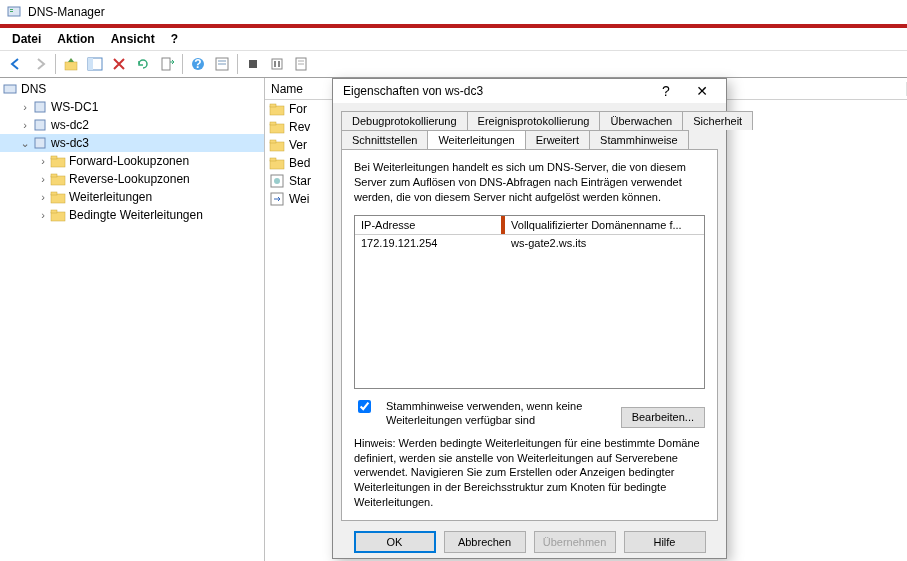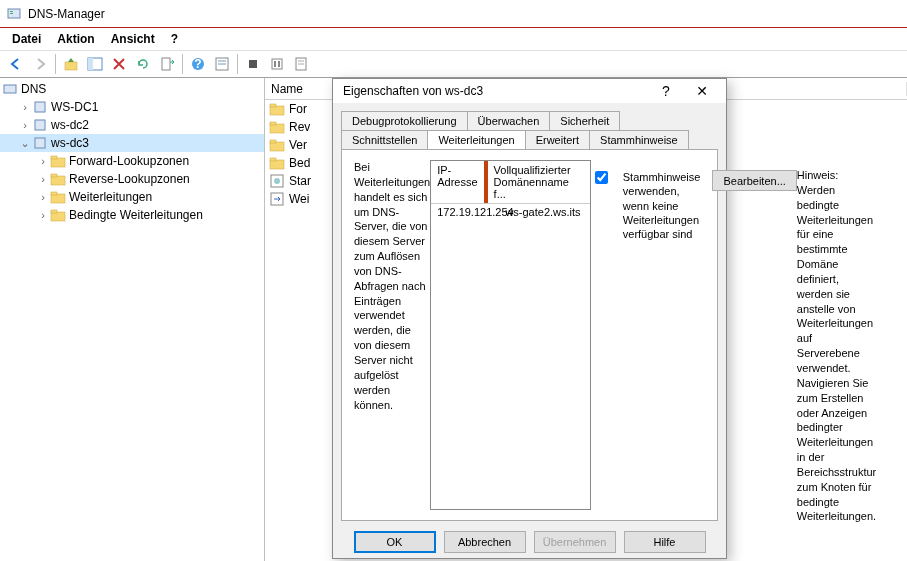--- a/index.html
+++ b/index.html
@@ -1,19 +1,19 @@
 <!DOCTYPE html>
 <html><head>
 <meta charset="utf-8">
 <style>
 * { box-sizing: border-box; font-family: "Segoe UI", Tahoma, sans-serif; font-size: 12px; }
 body { margin: 0; background: #fff; width: 907px; height: 561px; overflow: hidden; position: relative; }
 
 
-.titlebar { height: 28px; display: flex; align-items: center; padding: 0 6px; border-bottom: 1px solid #b91c1c; }
+.titlebar { height: 28px; display: flex; align-items: center; padding: 0 6px; border-bottom: 4px solid #b91c1c; }
 .titlebar .appicon { width: 16px; height: 16px; margin-right: 6px; }
 .titlebar .title { }
 
 
 .menubar { height: 22px; display: flex; align-items: center; padding: 0 4px; }
 .menubar .mi { padding: 2px 8px; cursor: default; font-weight: bold; }
 
 
 .toolbar { height: 28px; display: flex; align-items: center; padding: 0 4px; border-top: 1px solid #e0e0e0; border-bottom: 1px solid #a0a0a0; gap: 0; }
 .toolbar .tb { width: 24px; height: 24px; display: flex; align-items: center; justify-content: center; cursor: default; }
@@ -38,33 +38,33 @@
 .dialog { position: absolute; left: 332px; top: 78px; width: 395px; height: 481px; background: #f0f0f0; border: 1px solid #888; box-shadow: 4px 4px 12px rgba(0,0,0,.25); display: flex; flex-direction: column; }
 .dlg-title { height: 28px; background: #fff; display: flex; align-items: center; padding: 0 6px 0 10px; }
 .dlg-title .t { flex: 1; }
 .dlg-title .btn { width: 36px; height: 24px; display: flex; align-items: center; justify-content: center; font-size: 14px; cursor: default; }
 
 .tabs { padding: 8px 8px 0 8px; }
 .tabrow { display: flex; }
 .tab { flex: 0 0 auto; padding: 2px 10px; border: 1px solid #aaa; border-bottom: none; background: #f0f0f0; margin-right: -1px; cursor: default; font-size: 11px; height: 19px; display: flex; align-items: center; }
 .tab.active { background: #fff; position: relative; z-index: 2; }
 .tabrow.row2 .tab { border-top: 1px solid #aaa; }
-.tabpanel { border: 1px solid #aaa; background: #fff; padding: 10px 12px; height: 372px; display: flex; flex-direction: row; }
+.tabpanel { border: 1px solid #aaa; background: #fff; padding: 10px 12px; height: 372px; display: flex; flex-direction: column; }
 .desc { font-size: 11px; line-height: 1.35; margin-bottom: 10px; }
 .forwarders { border: 1px solid #888; background: #fff; flex: 1; min-height: 150px; }
 .forwarders .fh { display: flex; border-bottom: 1px solid #ccc; }
 .forwarders .fh div { padding: 3px 6px; font-size: 11px; }
 .forwarders .fh div:first-child { width: 43%; border-right: 4px solid #c2410c; }
 .forwarders .fr { display: flex; }
 .forwarders .fr div { padding: 2px 6px; font-size: 11px; }
 .forwarders .fr div:first-child { width: 43%; }
 .chkrow { display: flex; align-items: flex-start; margin-top: 10px; gap: 12px; }
 .chkrow input { margin-top: 1px; }
 .chkrow label { font-size: 11px; line-height: 1.3; flex: 1; }
-.editbtn { margin-left: auto; }
+.editbtn { margin-left: auto; margin-top: 8px; }
 .hint { font-size: 11px; line-height: 1.35; margin-top: 8px; }
 .dlg-buttons { display: flex; justify-content: center; gap: 8px; padding: 10px 0 12px; }
 .dlg-buttons button { width: 82px; height: 22px; font-size: 11px; background: #e1e1e1; border: 1px solid #adadad; cursor: default; }
 .dlg-buttons button.default { border: 1px solid #0078d7; box-shadow: inset 0 0 0 1px #0078d7; }
 .dlg-buttons button:disabled { color: #a0a0a0; }
 button.small { height: 21px; font-size: 11px; background: #e1e1e1; border: 1px solid #adadad; padding: 0 10px; cursor: default; }
 
 
 svg { display: block; }
 .folder { fill: #f7d774; stroke: #caa638; stroke-width: .5; }
@@ -312,20 +312,21 @@
 
 <div class="dialog">
   <div class="dlg-title">
     <span class="t">Eigenschaften von ws-dc3</span>
     <span class="btn">?</span>
     <span class="btn close">✕</span>
   </div>
   <div class="tabs">
     <div class="tabrow">
       <div class="tab">Debugprotokollierung</div>
+      <div class="tab">Ereignisprotokollierung</div>
       <div class="tab">Überwachen</div>
       <div class="tab">Sicherheit</div>
     </div>
     <div class="tabrow row2">
       <div class="tab">Schnittstellen</div>
       <div class="tab active">Weiterleitungen</div>
       <div class="tab">Erweitert</div>
       <div class="tab">Stammhinweise</div>
     </div>
     <div class="tabpanel">

